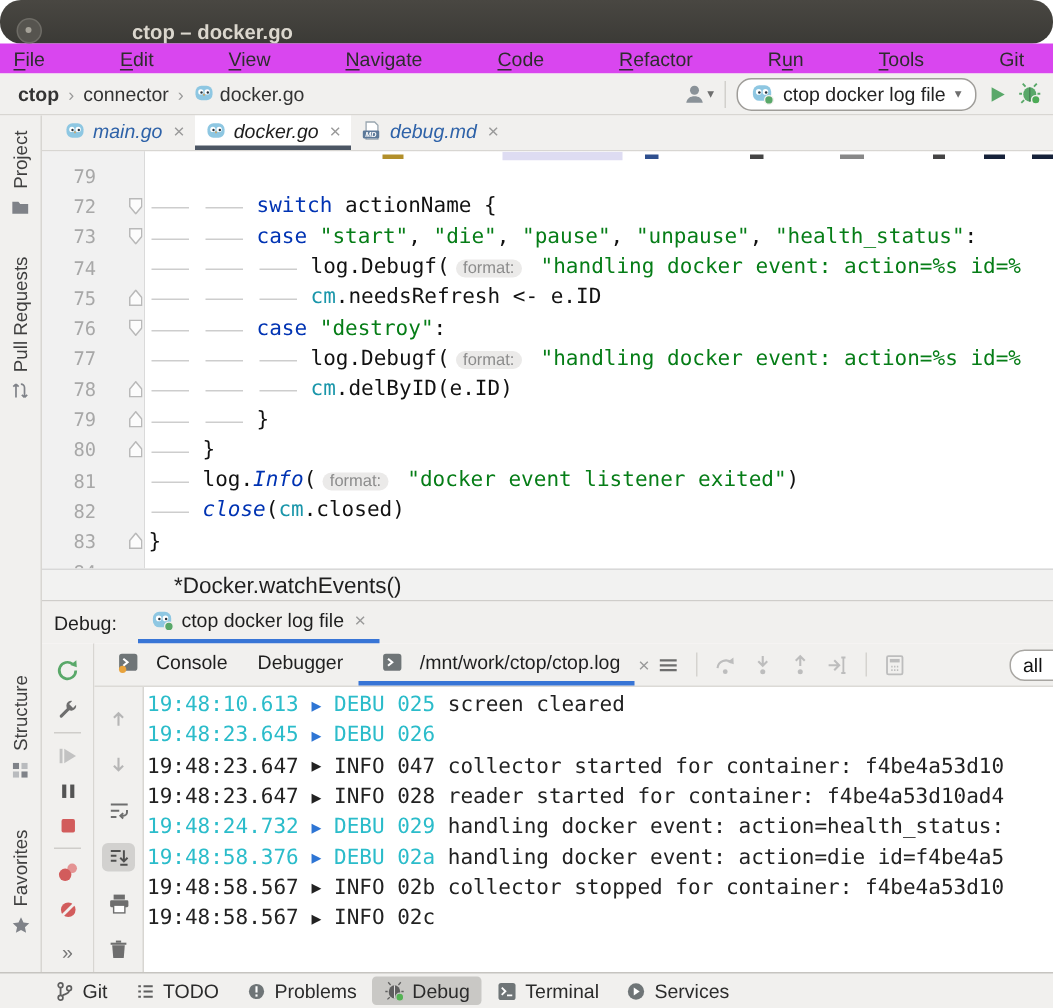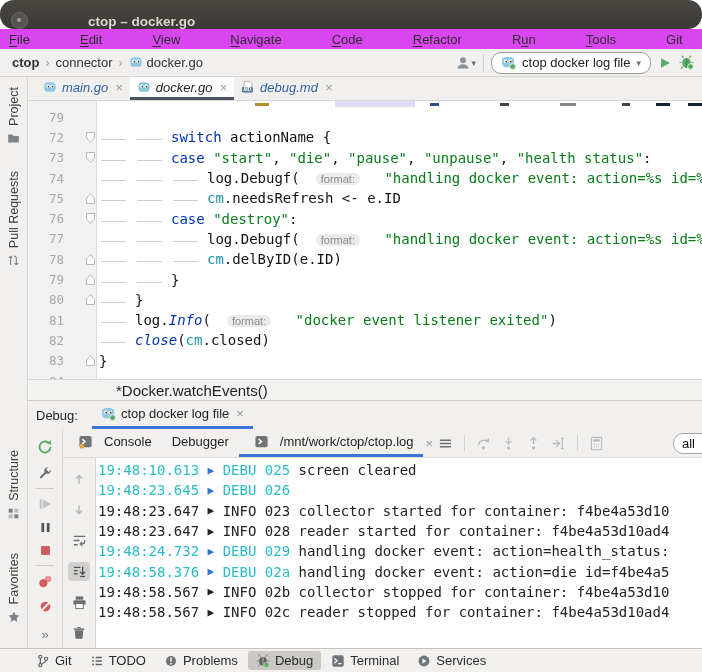--- a/index.html
+++ b/index.html
@@ -52,21 +52,21 @@
   .crow{height:20.3px;display:flex;align-items:center;}
   .lnum{width:36px;text-align:right;color:#a8a8a8;font-size:12.5px;flex:none;}
   .foldc{width:32px;flex:none;display:flex;justify-content:flex-end;align-items:center;padding-right:1px;box-sizing:border-box;}
   .codec{flex:1;white-space:pre;color:#121212;overflow:hidden;padding-left:3px;}
   .tabws{display:inline-block;width:36px;height:4px;position:relative;}
   .tabws::after{content:'';position:absolute;left:2px;right:9px;top:1px;border-top:1px solid #cdcdcd;}
   .tk-kw{color:#0033b3;}
   .tk-str{color:#067d17;}
   .tk-fld{color:#1a96aa;}
   .tk-fnb{color:#0033b3;font-style:italic;}
-  .tk-hint{font-family:"Liberation Sans",sans-serif;font-size:11px;background:#ebeae9;color:#8c8c8c;border-radius:8px;padding:0 5px;margin:0 16px;}
+  .tk-hint{font-family:"Liberation Sans",sans-serif;font-size:11px;background:#ebeae9;color:#8c8c8c;border-radius:8px;padding:0 5px;margin:0 4px;}
 
   .sticky{height:22px;background:#f2f2f1;border-top:1px solid #d8d8d8;border-bottom:1px solid #cfcdca;display:flex;align-items:center;padding-left:88px;font-size:15px;color:#1f1f1f;box-sizing:border-box;flex:none;}
 
   
   .dbg-header{height:28px;background:#f1f0ee;display:flex;align-items:stretch;font-size:13px;color:#1f1f1f;flex:none;}
   .dbg-title{align-self:center;padding:0 14px 0 8px;}
   .sess-tab{display:flex;align-items:center;gap:5px;padding:0 9px;border-bottom:3px solid #3875d6;box-sizing:border-box;}
   .dbg-main{height:219px;display:flex;flex:none;}
   .colA{width:35px;flex:none;background:#f1f0ee;border-right:1px solid #d8d6d2;box-sizing:border-box;display:flex;flex-direction:column;align-items:center;padding-top:5px;}
   .colA .icon-btn{margin:5px 0;}
@@ -557,26 +557,26 @@
                   <svg width="14" height="14" viewBox="0 0 16 16">
                     <path d="M3.2 4.8h9.6l-.8 9.7H4z" fill="#6e6e6e"></path>
                     <rect x="2" y="2.8" width="12" height="1.6" fill="#6e6e6e"></rect>
                     <rect x="6" y="1.2" width="4" height="1.6" fill="#6e6e6e"></rect>
                   </svg>
                 </span>
               </div>
             <div class="console" id="console">
                 <div class="logline k-debug"><span class="time">19:48:10.613</span><span> </span><span class="arr">▶</span><span> </span><span class="lvl">DEBU 025</span><span> </span><span class="msg">screen cleared</span></div>
                 <div class="logline k-debug"><span class="time">19:48:23.645</span><span> </span><span class="arr">▶</span><span> </span><span class="lvl">DEBU 026</span><span> </span></div>
-                <div class="logline k-info"><span class="time">19:48:23.647</span><span> </span><span class="arr">▶</span><span> </span><span class="lvl">INFO 023</span><span> </span><span class="msg">collector started for container: f4be4a53d10</span></div>
+                <div class="logline k-info"><span class="time">19:48:23.647</span><span> </span><span class="arr">▶</span><span> </span><span class="lvl">INFO 047</span><span> </span><span class="msg">collector started for container: f4be4a53d10</span></div>
                 <div class="logline k-info"><span class="time">19:48:23.647</span><span> </span><span class="arr">▶</span><span> </span><span class="lvl">INFO 028</span><span> </span><span class="msg">reader started for container: f4be4a53d10ad4</span></div>
                 <div class="logline k-debug"><span class="time">19:48:24.732</span><span> </span><span class="arr">▶</span><span> </span><span class="lvl">DEBU 029</span><span> </span><span class="msg">handling docker event: action=health_status:</span></div>
                 <div class="logline k-debug"><span class="time">19:48:58.376</span><span> </span><span class="arr">▶</span><span> </span><span class="lvl">DEBU 02a</span><span> </span><span class="msg">handling docker event: action=die id=f4be4a5</span></div>
                 <div class="logline k-info"><span class="time">19:48:58.567</span><span> </span><span class="arr">▶</span><span> </span><span class="lvl">INFO 02b</span><span> </span><span class="msg">collector stopped for container: f4be4a53d10</span></div>
-                <div class="logline k-info"><span class="time">19:48:58.567</span><span> </span><span class="arr">▶</span><span> </span><span class="lvl">INFO 02c</span><span> </span><span class="msg">reader stopped for container: f4be4a53d10ad4</span></div>
+                <div class="logline k-info"><span class="time">19:48:58.567</span><span> </span><span class="arr">▶</span><span> </span><span class="lvl">INFO 02c</span><span> </span></div>
               </div>
           </div>
         </div>
       </div>
     </div>
   </div>
 
   <div class="statusbar" id="statusbar">
       <div class="sb-item">
         <span class="icon-btn">

